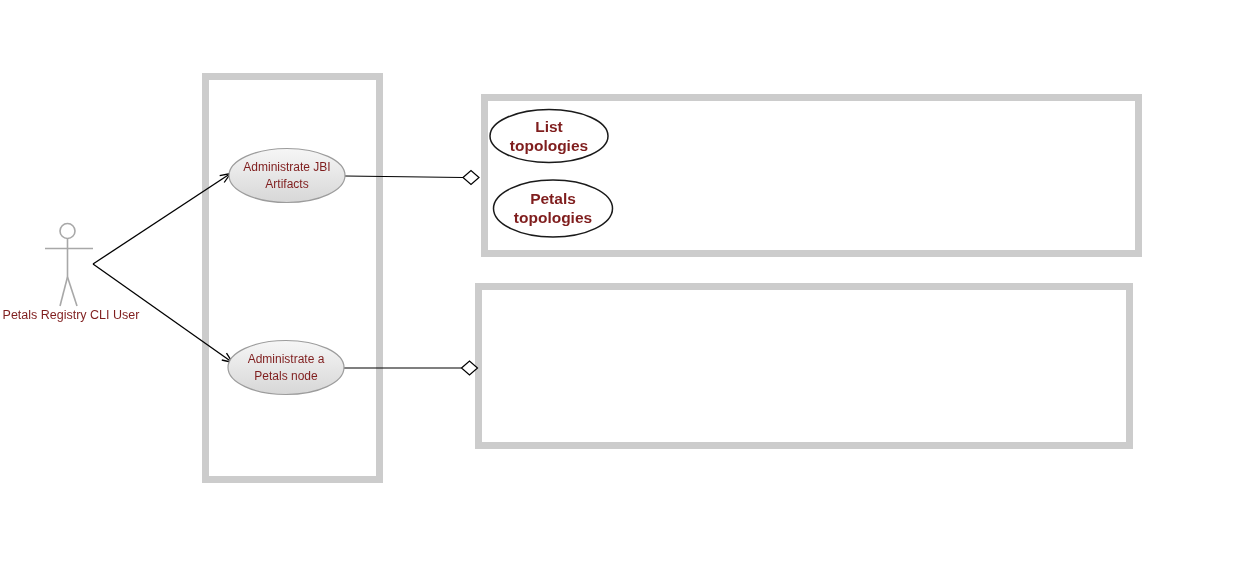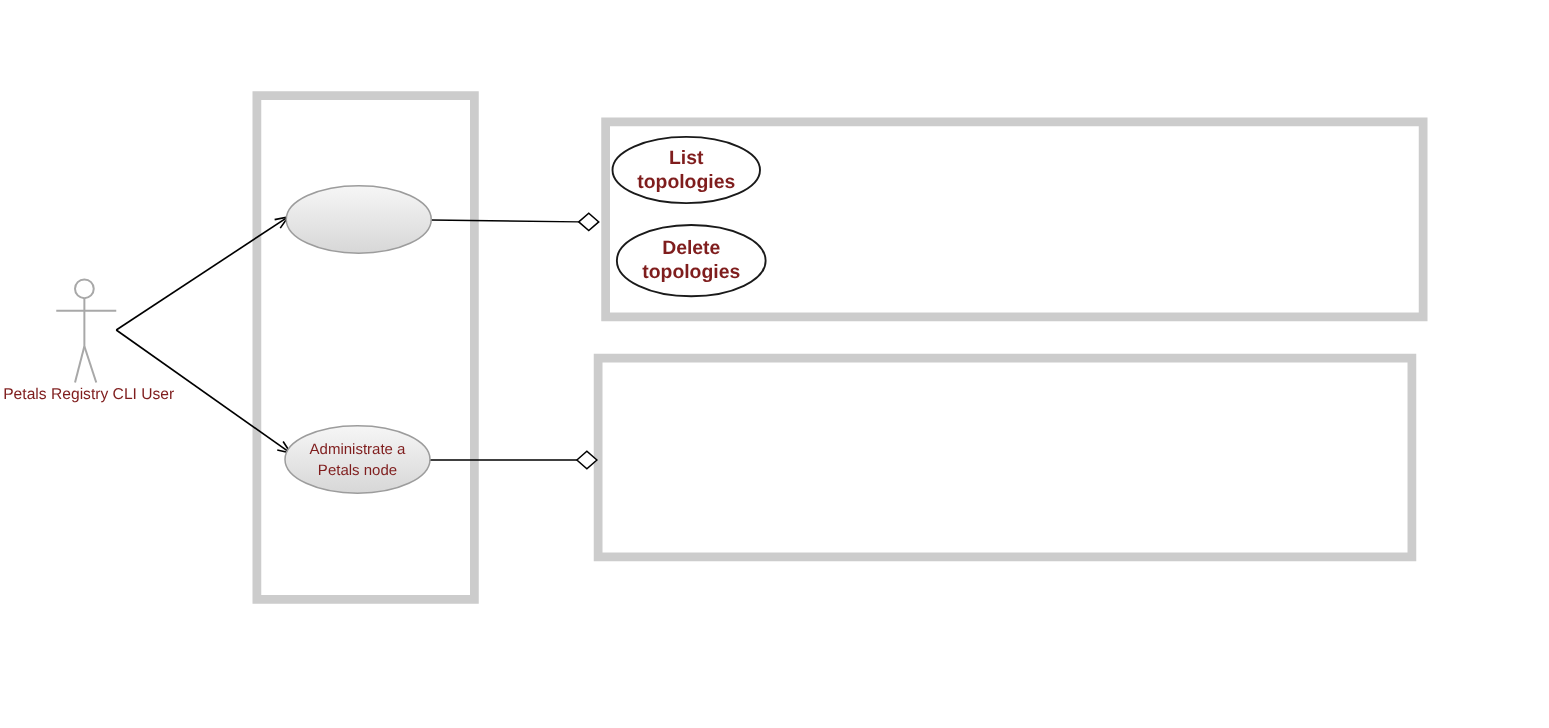--- a/index.html
+++ b/index.html
@@ -83,25 +83,27 @@
       <polygon points="461.5,368 469.5,361 477.5,368 469.5,375" fill="#ffffff"></polygon>
     </g>
 
     <ellipse cx="287" cy="175.5" rx="58" ry="27" fill="url(#ucGrad)" stroke="#9c9c9c" stroke-width="1.2"></ellipse>
     <ellipse cx="286" cy="367.5" rx="58" ry="27" fill="url(#ucGrad)" stroke="#9c9c9c" stroke-width="1.2"></ellipse>
 
     <ellipse cx="549" cy="136" rx="59" ry="26.5" fill="#ffffff" stroke="#1a1a1a" stroke-width="1.5"></ellipse>
     <ellipse cx="553" cy="208.5" rx="59.5" ry="28.5" fill="#ffffff" stroke="#1a1a1a" stroke-width="1.5"></ellipse>
   </svg>
 
+  <div class="diagram-label usecase-gray-label" style="left:212px; top:153px; width:150px; height:45px;">Administrate JBI
+Artifacts</div>
 
   <div class="diagram-label usecase-gray-label" style="left:211px; top:345px; width:150px; height:45px;">Administrate a
 Petals node</div>
 
   <div class="diagram-label usecase-white-label" style="left:479px; top:112px; width:140px; height:48px;">List
 topologies</div>
 
-  <div class="diagram-label usecase-white-label" style="left:483px; top:184px; width:140px; height:48px;">Delete
+  <div class="diagram-label usecase-white-label" style="left:483px; top:184px; width:140px; height:48px;">Petals
 topologies</div>
 
   <div class="diagram-label actor-caption" style="left:-2px; top:306px; width:146px; height:18px;">Petals Registry CLI User</div>
 
 </div>
 
 </body></html>

